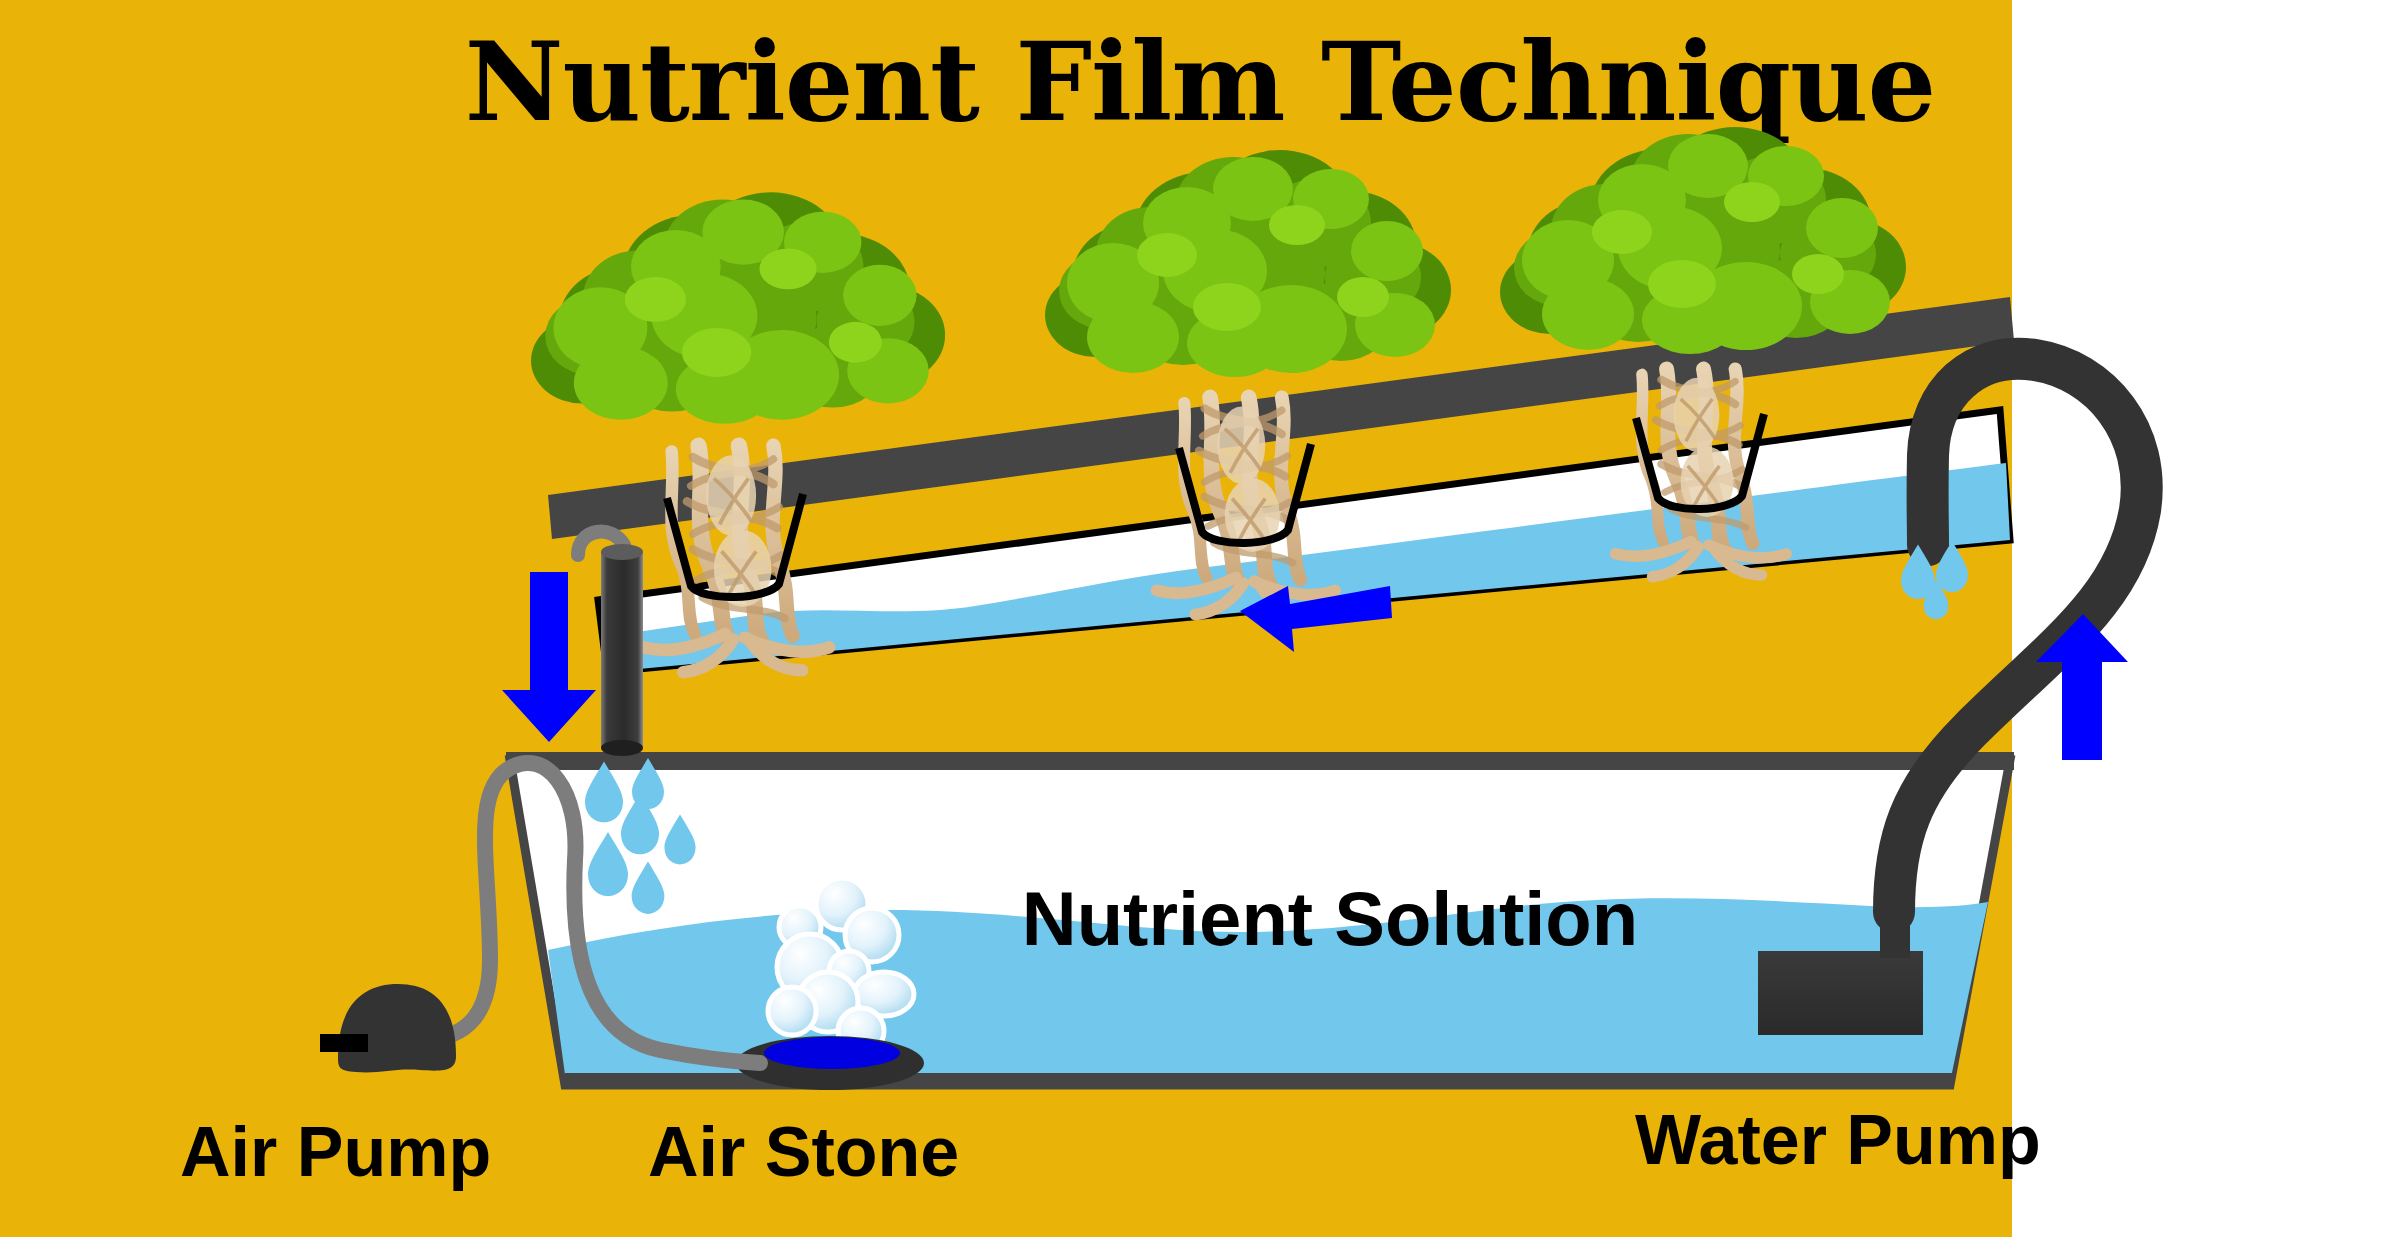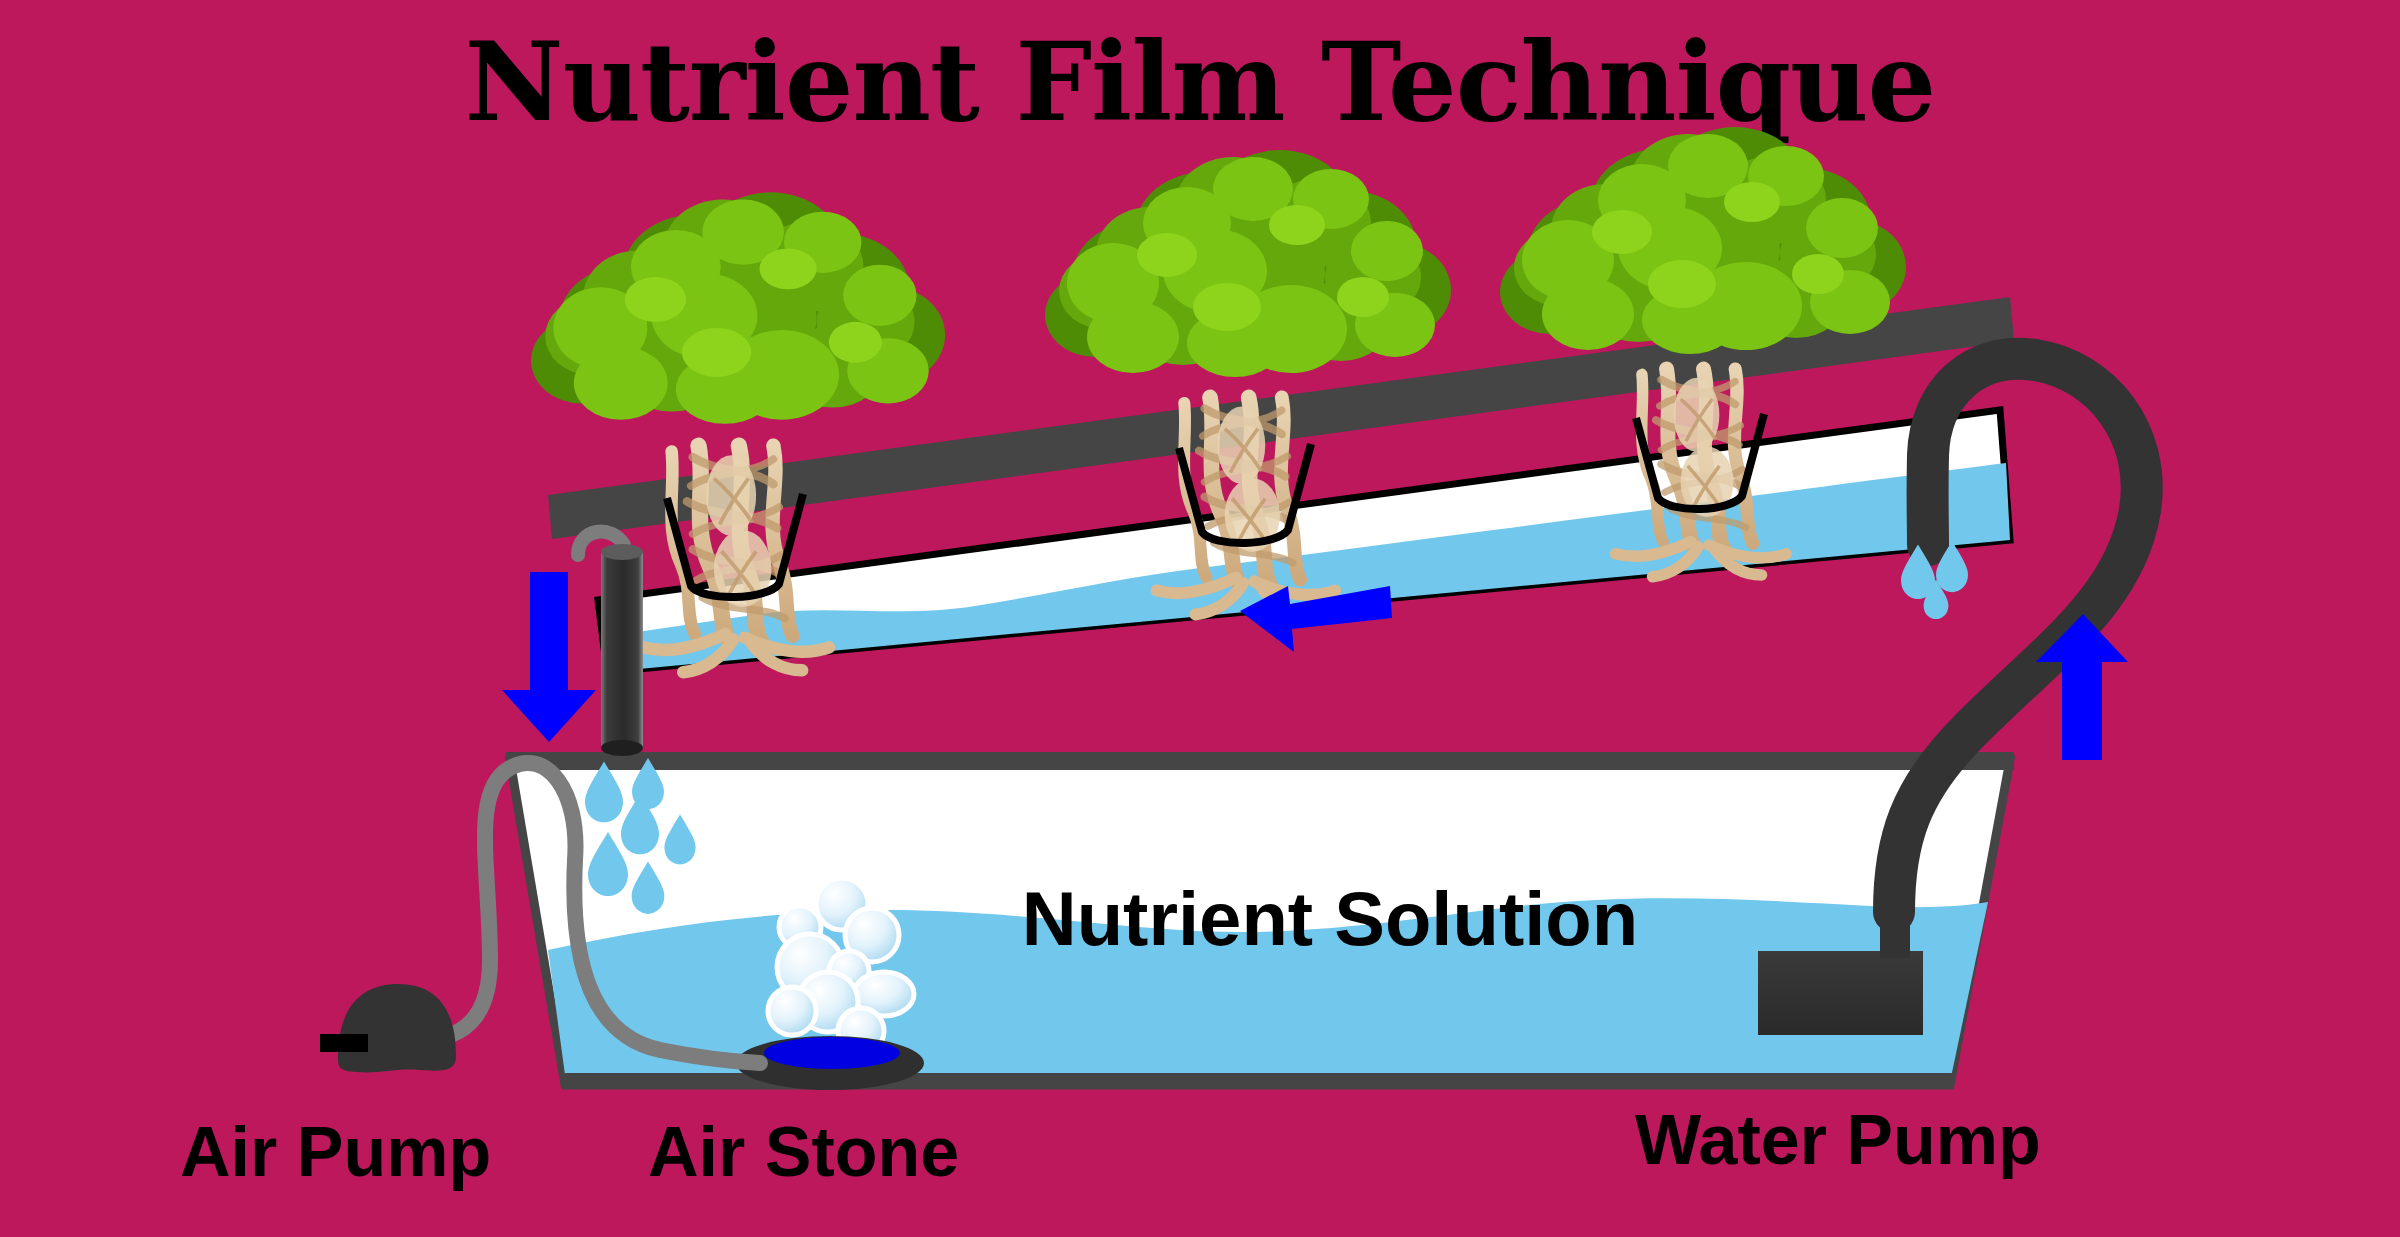--- a/index.html
+++ b/index.html
@@ -8,23 +8,23 @@
     background: #ffffff;
   }
   body {
     width: 2400px;
     height: 1237px;
     overflow: hidden;
     font-family: "Liberation Sans", sans-serif;
   }
   #stage {
     position: relative;
-    width: 2400px;
+    width: 2012px;
     height: 1237px;
-    background: #be185d;
+    background: #eab308;
   }
   #diagram-svg {
     position: absolute;
     left: 0;
     top: 0;
     width: 2400px;
     height: 1237px;
     display: block;
   }
   .title-text {

